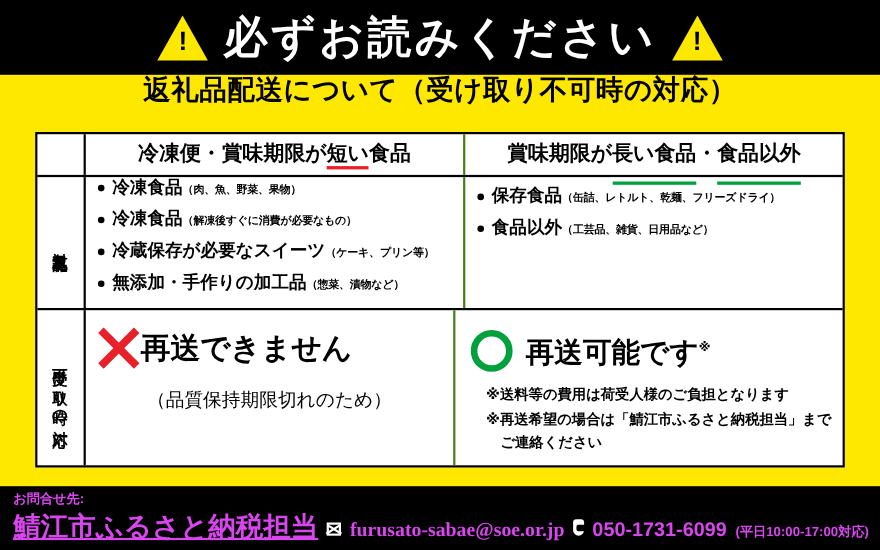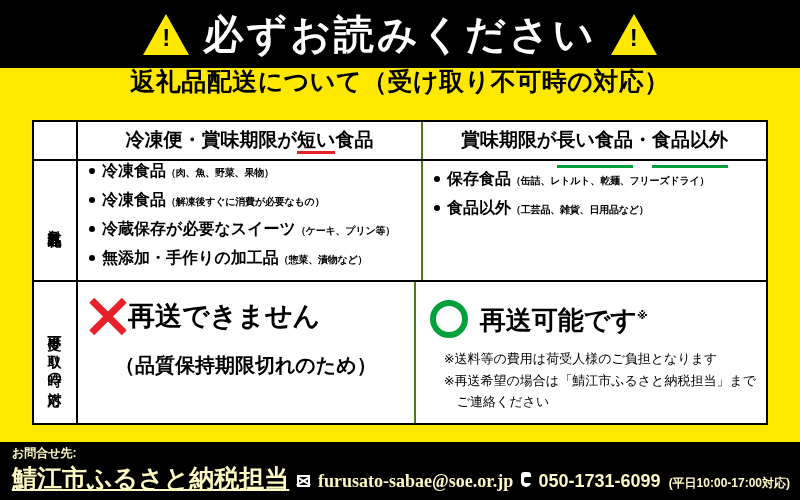--- a/index.html
+++ b/index.html
@@ -204,22 +204,22 @@
   }
   .x-mark span.a { transform: rotate(45deg); }
   .x-mark span.b { transform: rotate(-45deg); }
   .resend-no-text {
     font-size: 27px;
     font-weight: bold;
     white-space: nowrap;
   }
   .resend-no-sub {
     text-align: center;
-    font-size: 20px;
-    font-weight: bold;
+    font-size: 17px;
+    font-weight: normal;
     margin-top: 16px;
     white-space: nowrap;
   }
   .resend-yes {
     display: flex;
     align-items: flex-end;
     gap: 12px;
     margin-top: 10px;
     padding-left: 4px;
   }
@@ -240,35 +240,35 @@
     font-weight: bold;
     vertical-align: super;
   }
   .notes {
     margin-top: 12px;
     padding-left: 6px;
   }
   .notes p {
     margin: 0 0 4px 12px;
     font-size: 13px;
-    font-weight: normal;
+    font-weight: bold;
     line-height: 1.35;
     white-space: nowrap;
   }
   .notes p.indent { padding-left: 13px; }
 
   
   .footer {
     position: absolute;
     left: 0;
     bottom: 0;
     width: 800px;
     height: 58px;
     background: #000;
-    color: #fef9c3;
+    color: #d946ef;
     box-sizing: border-box;
     padding: 4px 10px 0 12px;
   }
   .footer-label {
     font-size: 12px;
     font-weight: bold;
     line-height: 1.2;
   }
   .footer-main {
     display: flex;

